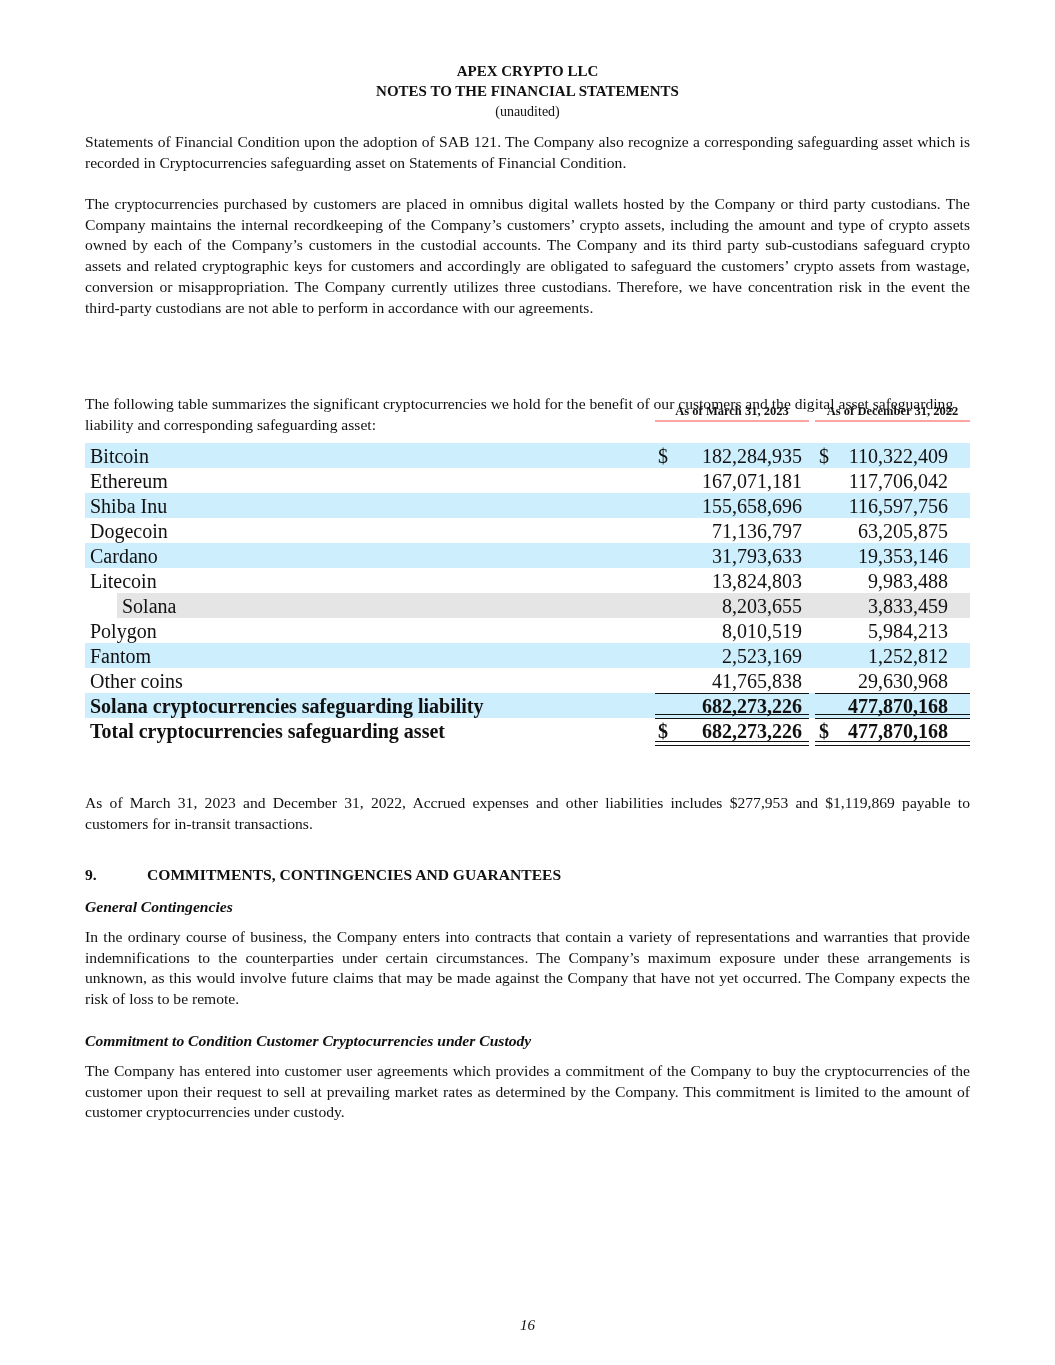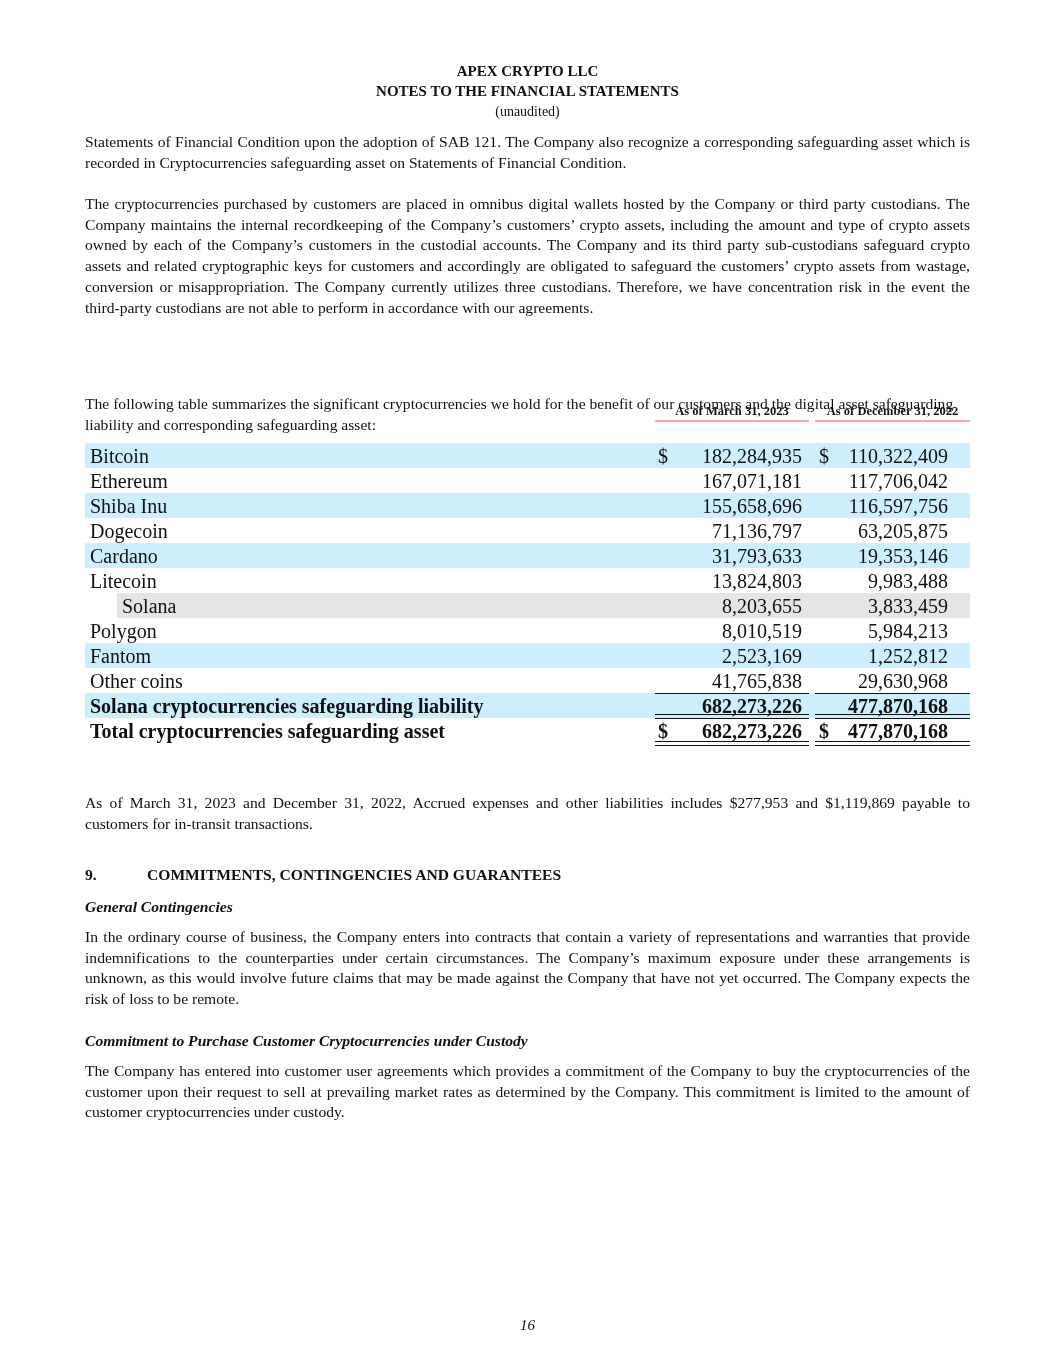--- a/index.html
+++ b/index.html
@@ -147,17 +147,17 @@
   <p class="body" style="top:793px;">As of March 31, 2023 and December 31, 2022, Accrued expenses and other liabilities includes $277,953 and $1,119,869 payable to customers for in-transit transactions.</p>
 
   <div class="sec">
     <span class="num">9.</span>
     <span class="ttl">COMMITMENTS, CONTINGENCIES AND GUARANTEES</span>
   </div>
 
   <div class="sub" style="top:897px;">General Contingencies</div>
   <p class="body" style="top:927px;">In the ordinary course of business, the Company enters into contracts that contain a variety of representations and warranties that provide indemnifications to the counterparties under certain circumstances. The Company’s maximum exposure under these arrangements is unknown, as this would involve future claims that may be made against the Company that have not yet occurred. The Company expects the risk of loss to be remote.</p>
 
-  <div class="sub" style="top:1031px;">Commitment to Purchase Customer Cryptocurrencies under Custody</div>
+  <div class="sub" style="top:1031px;">Commitment to Condition Customer Cryptocurrencies under Custody</div>
   <p class="body" style="top:1061px;">The Company has entered into customer user agreements which provides a commitment of the Company to buy the cryptocurrencies of the customer upon their request to sell at prevailing market rates as determined by the Company. This commitment is limited to the amount of customer cryptocurrencies under custody.</p>
 
   <div class="pnum">16</div>
 </div>
 
 </body></html>

